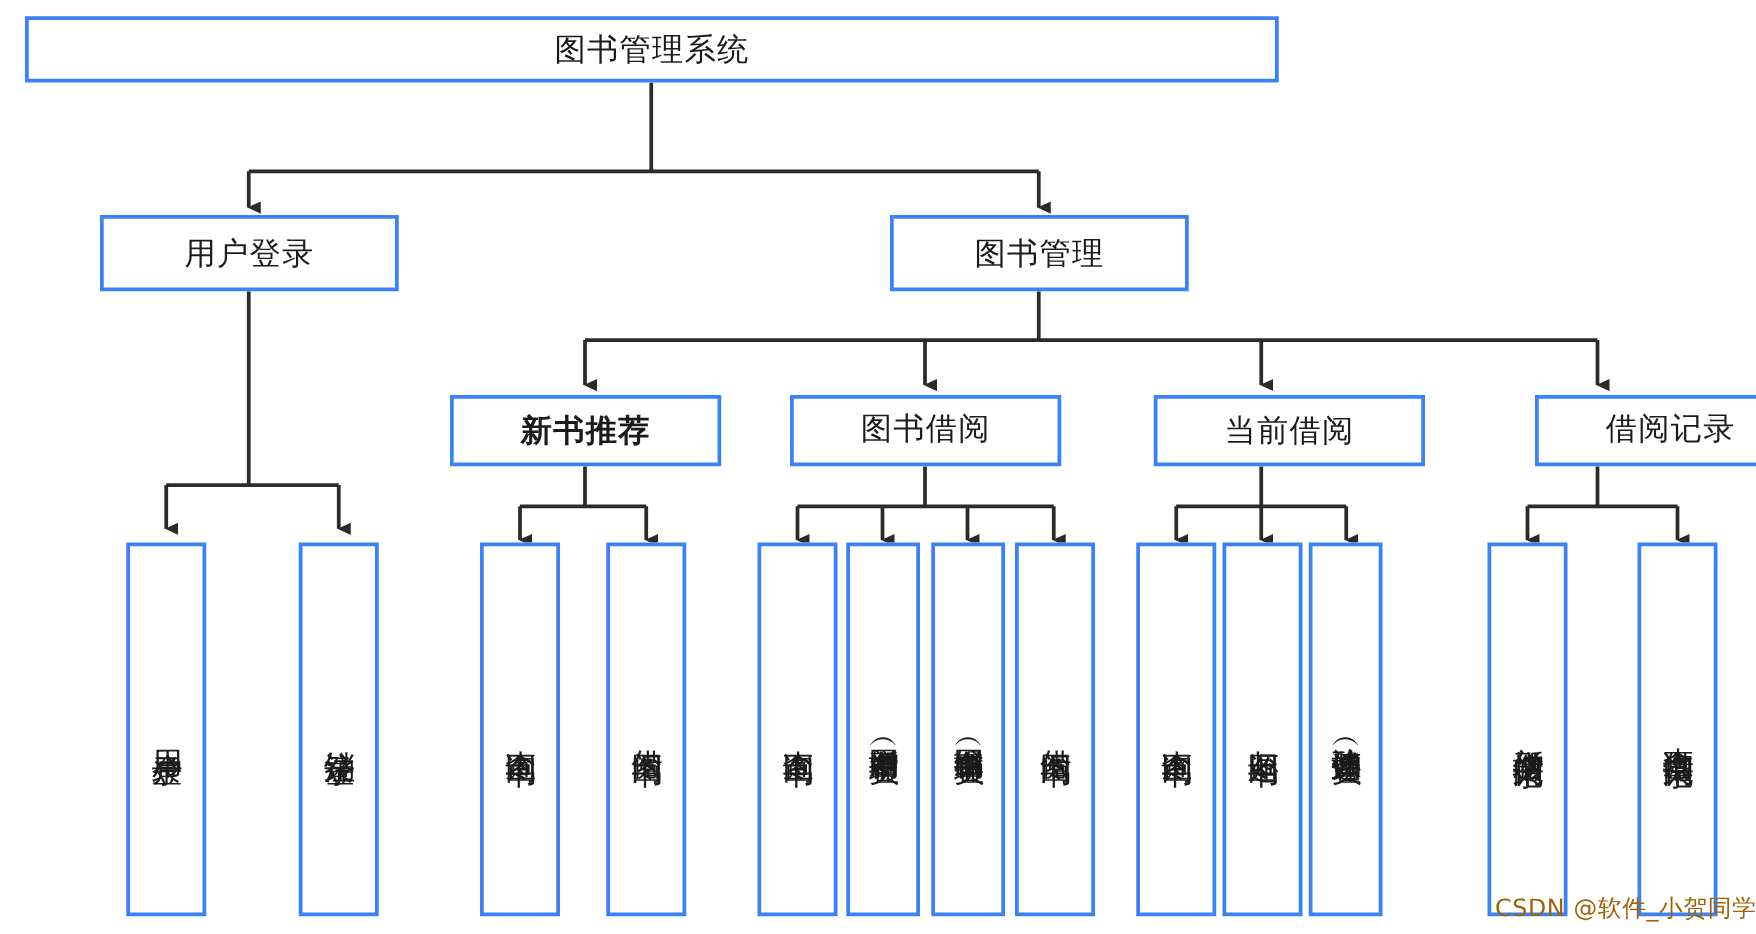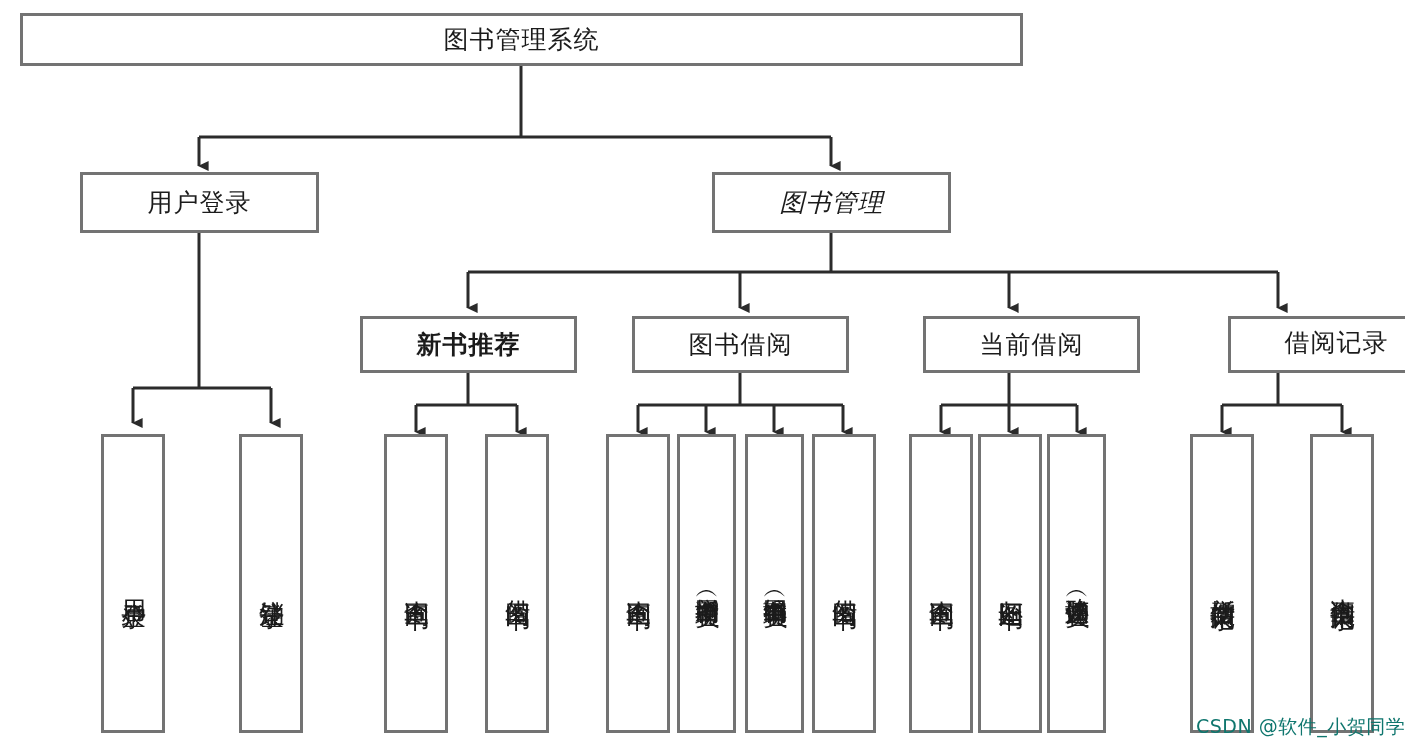--- a/index.html
+++ b/index.html
@@ -20,21 +20,21 @@
   #diagram-svg {
     position: absolute;
     left: 0;
     top: 0;
     width: 1405px;
     height: 747px;
   }
   .node-box {
     position: absolute;
     box-sizing: border-box;
-    border: 3px solid #737373;
+    border: 3px solid #3b82f6;
     background: #ffffff;
     display: flex;
     align-items: center;
     justify-content: center;
     color: #1b1b1b;
   }
   .node-h {
     font-size: 25px;
     line-height: 1.1;
     letter-spacing: 1px;
@@ -51,21 +51,21 @@
   }
   .node-v.narrow {
     font-size: 24px;
     letter-spacing: 1px;
   }
   #watermark {
     position: absolute;
     left: 1196px;
     top: 714px;
     font-size: 19px;
-    color: #0f766e;
+    color: #a16207;
     white-space: nowrap;
     letter-spacing: 0.5px;
     pointer-events: none;
   }
 </style>
 </head>
 <body>
 
 <div id="diagram-root">
 
@@ -117,24 +117,24 @@
       <path d="M 1278 373 L 1278 405"></path>
       <path d="M 1222 405 L 1342 405"></path>
       <path d="M 1222 405 L 1222 432" marker-end="url(#arrow)"></path>
       <path d="M 1342 405 L 1342 432" marker-end="url(#arrow)"></path>
     </g>
   </svg>
 
   <div class="node-box node-h" style="left:20px; top:13px; width:1003px; height:53px;">图书管理系统</div>
 
   <div class="node-box node-h" style="left:80px; top:172px; width:239px; height:61px;">用户登录</div>
-  <div class="node-box node-h" style="left:712px; top:172px; width:239px; height:61px;font-style:italic;">图书管理</div>
+  <div class="node-box node-h" style="left:712px; top:172px; width:239px; height:61px;">图书管理</div>
 
   <div class="node-box node-h" style="left:360px; top:316px; width:217px; height:57px;font-weight:bold;">新书推荐</div>
-  <div class="node-box node-h" style="left:632px; top:316px; width:217px; height:57px;">图书借阅</div>
+  <div class="node-box node-h" style="left:632px; top:316px; width:217px; height:57px;font-family:Liberation Mono, monospace;">图书借阅</div>
   <div class="node-box node-h" style="left:923px; top:316px; width:217px; height:57px;">当前借阅</div>
   <div class="node-box node-h" style="left:1228px; top:316px; width:217px; height:57px;font-family:Liberation Mono, monospace;">借阅记录</div>
 
   <div class="node-box node-v" style="left:101px; top:434px; width:64px; height:299px;">用户登录</div>
   <div class="node-box node-v" style="left:239px; top:434px; width:64px; height:299px;">注销登录</div>
 
   <div class="node-box node-v" style="left:384px; top:434px; width:64px; height:299px;">查询图书</div>
   <div class="node-box node-v" style="left:485px; top:434px; width:64px; height:299px;">借阅图书</div>
 
   <div class="node-box node-v" style="left:606px; top:434px; width:64px; height:299px;">查询图书</div>

